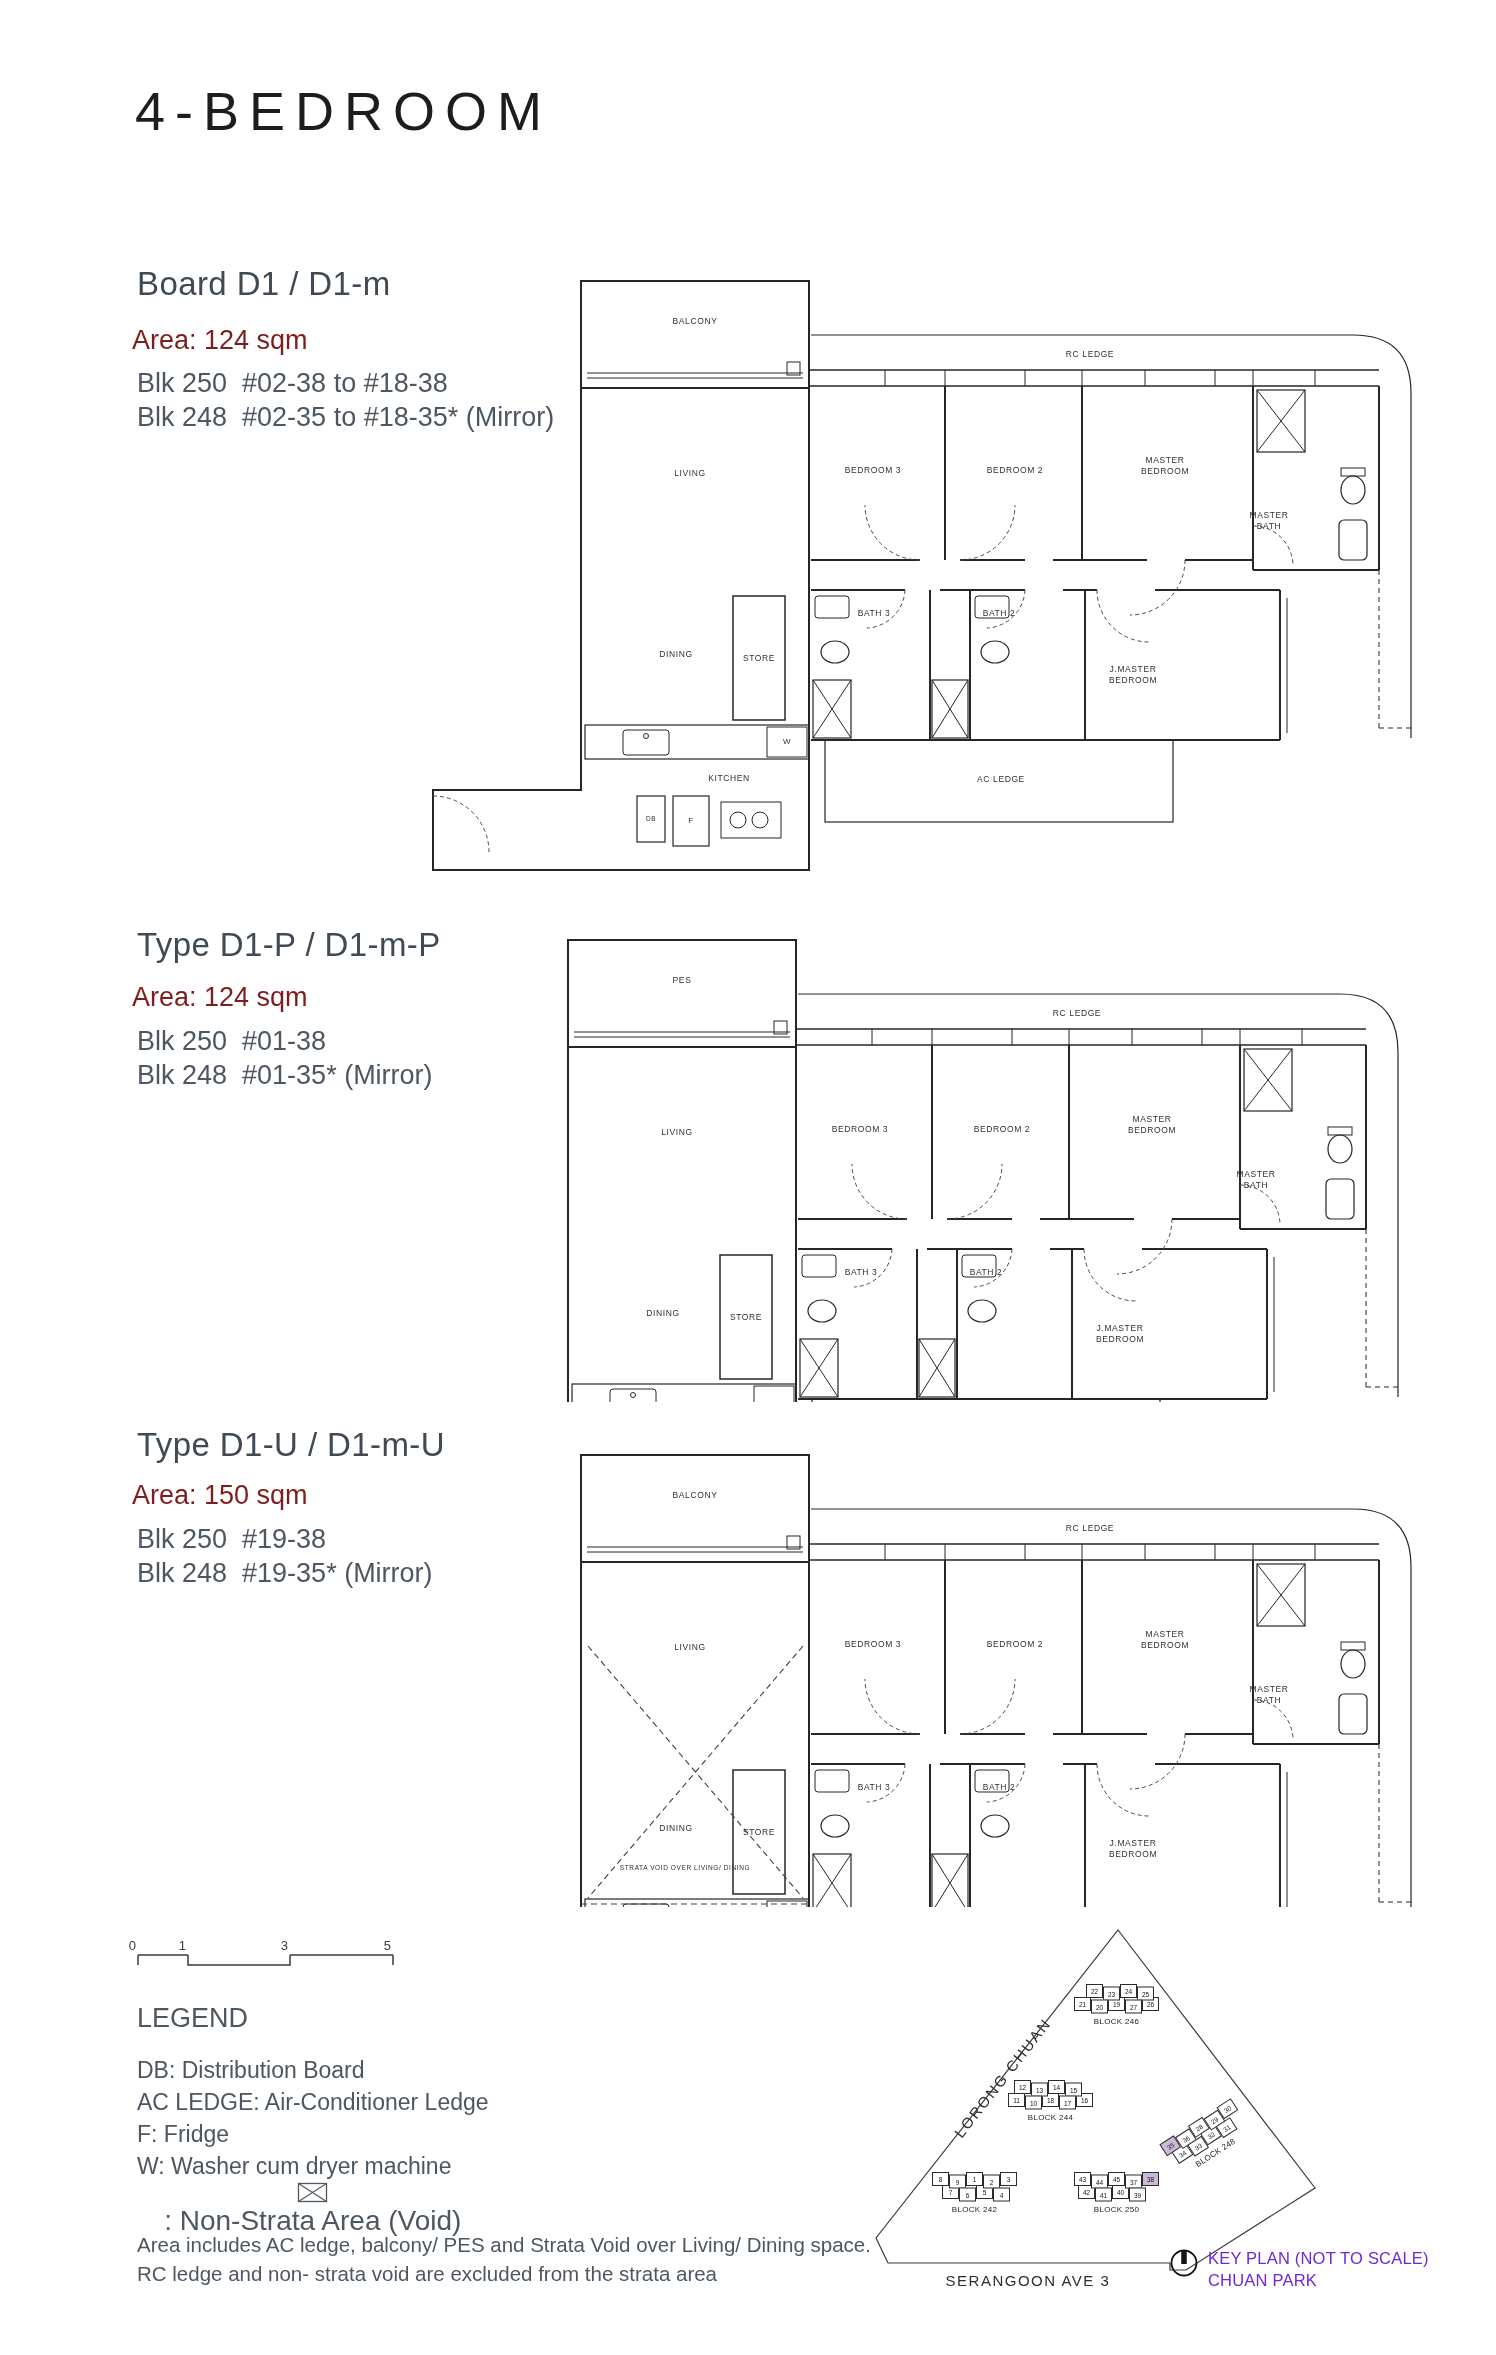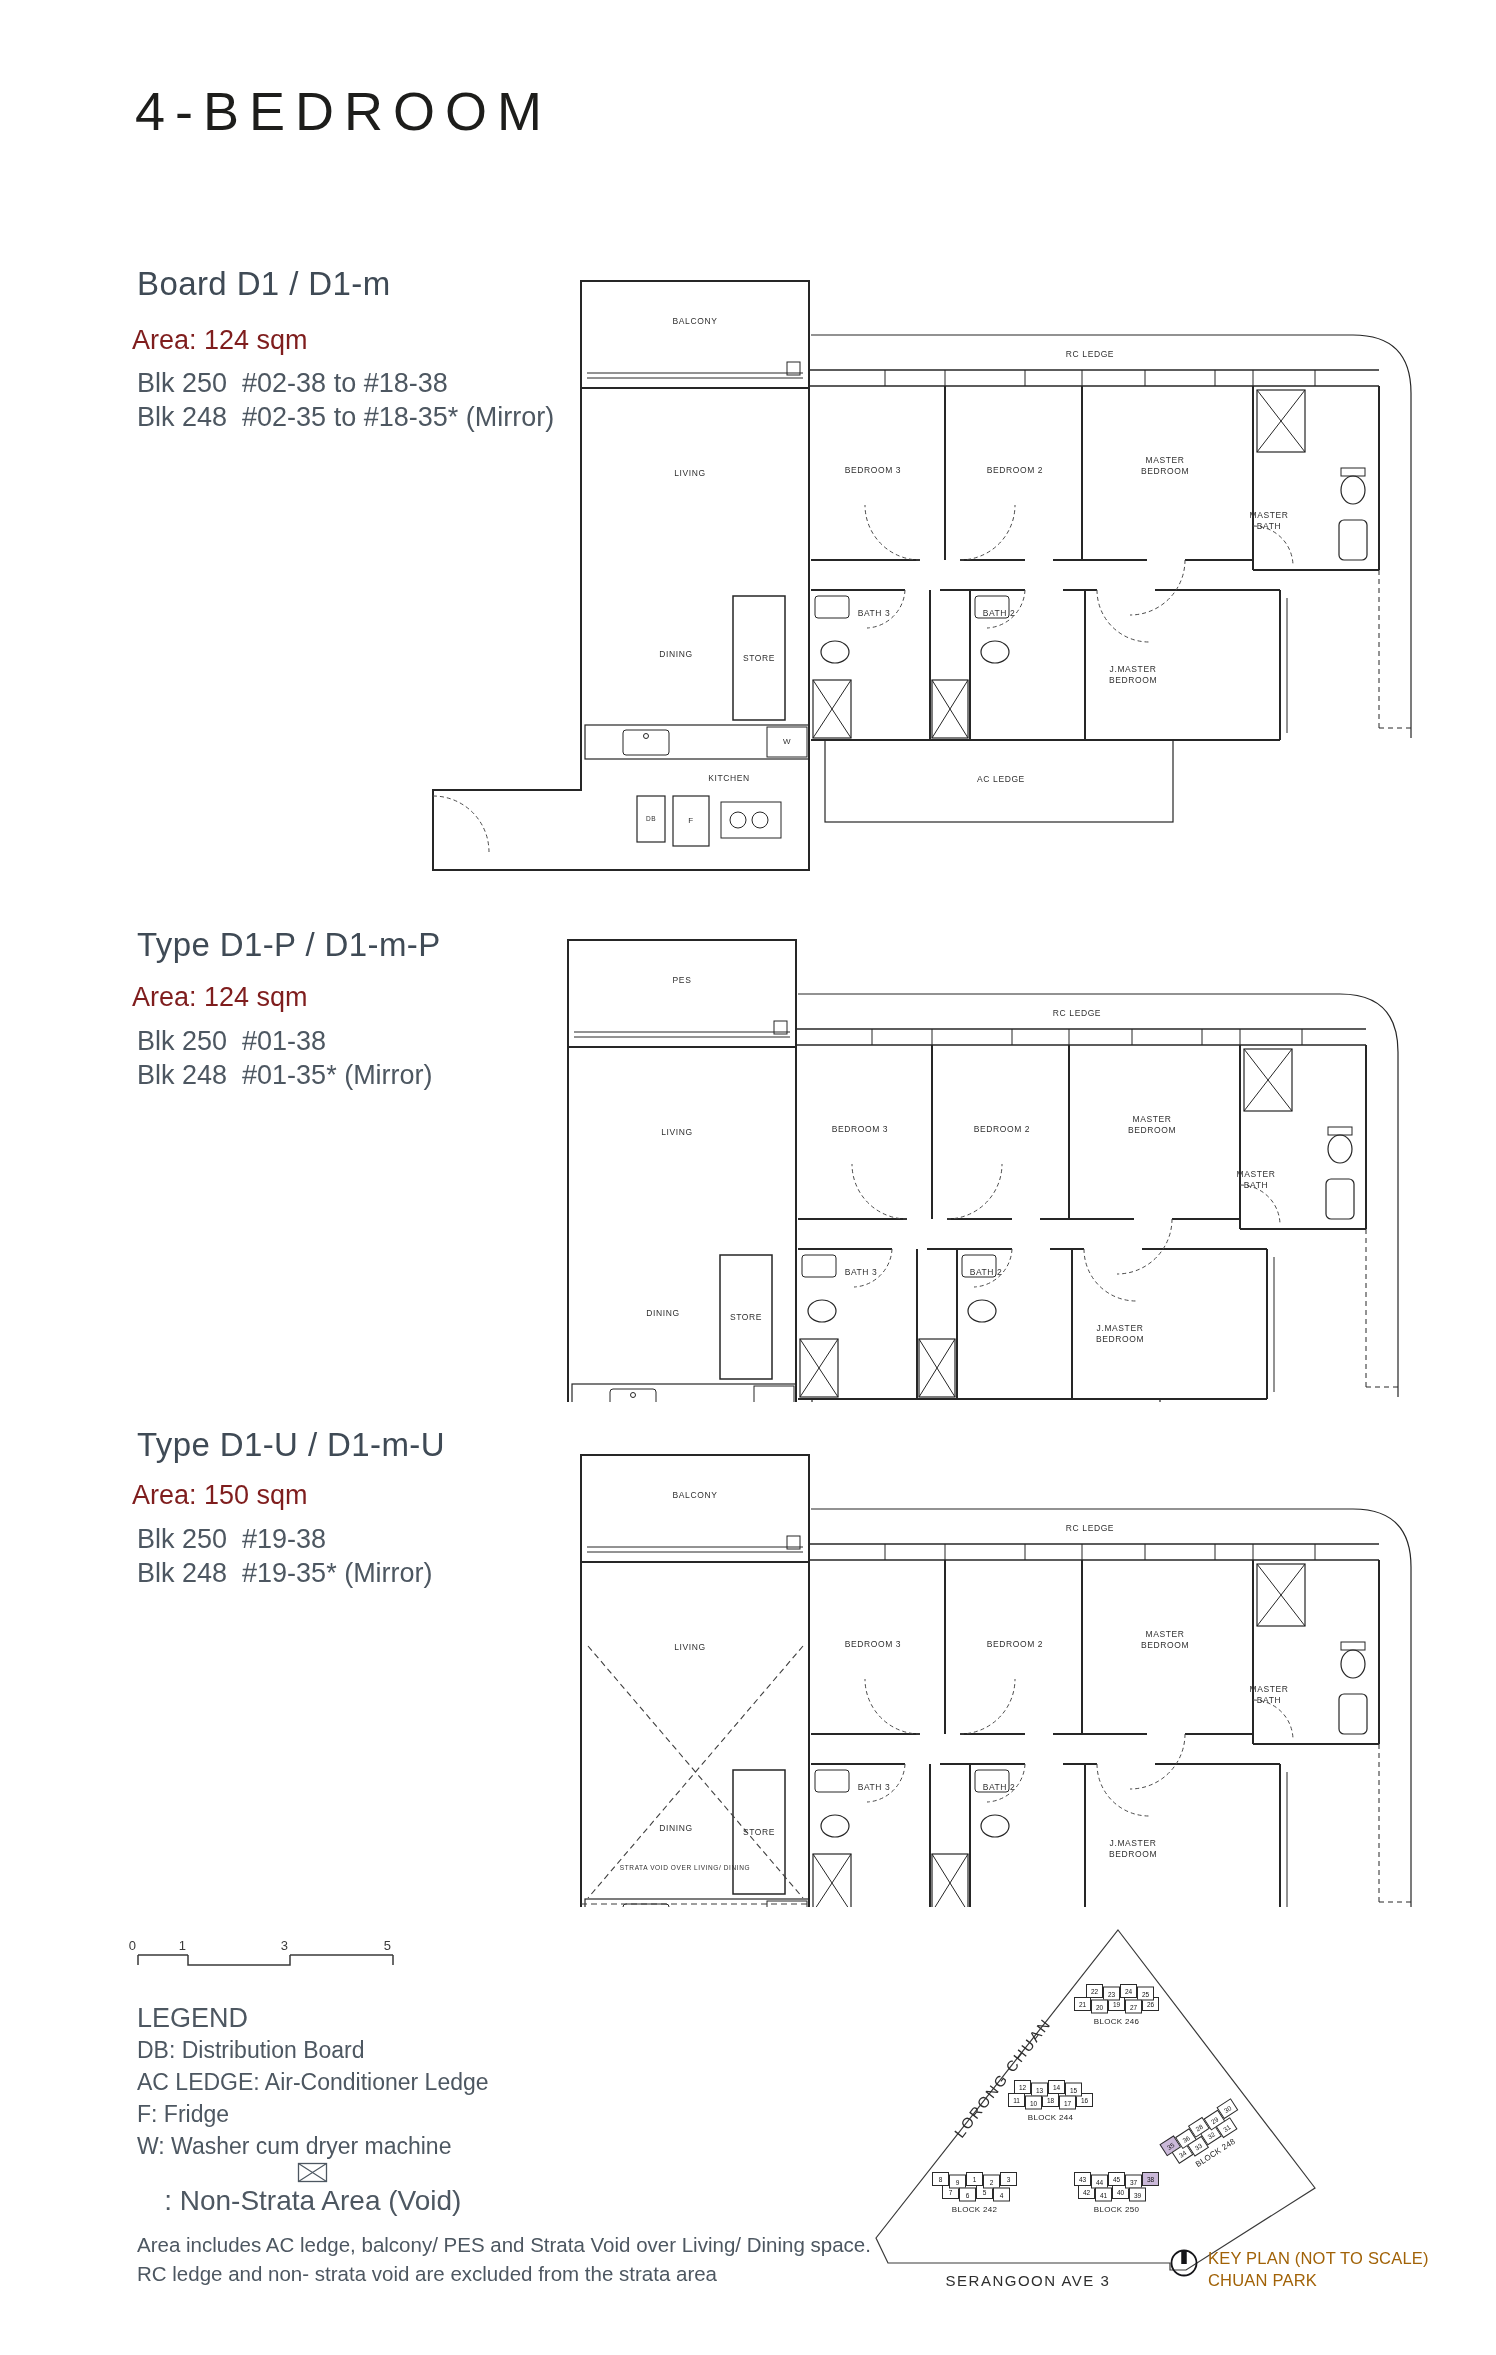--- a/index.html
+++ b/index.html
@@ -13,36 +13,36 @@
   .blk-line{white-space:pre-wrap;}
   .plan{position:absolute;}
   .plan svg{position:absolute;left:0;top:0;}
   .labels{position:absolute;inset:0;}
   .room-label{position:absolute;transform:translate(-50%,-50%);font-size:8.5px;letter-spacing:.6px;
         color:#2f2f2f;text-align:center;line-height:1.3;white-space:nowrap;}
   .room-label.wrapped{white-space:normal;}
   .scalebar{position:absolute;left:128px;top:1936px;}
   .scalebar text{font-size:13px;fill:#3a3a3a;font-family:"Liberation Sans",sans-serif;}
   .legend{position:absolute;left:137px;top:2003px;}
-  .legend-heading{font-size:27px;color:#4d5761;margin-bottom:0;}
+  .legend-heading{font-size:27px;color:#4d5761;margin-bottom:20px;}
   .legend-row{font-size:23px;color:#4d5761;line-height:32px;}
   .legend-void{display:flex;align-items:center;gap:2px;line-height:32px;font-size:28px;color:#4d5761;flex-direction:column;}
   .footnote{position:absolute;left:137px;top:2230px;font-size:20.5px;line-height:29px;color:#4d5761;}
   .keyplan{position:absolute;left:868px;top:1922px;width:626px;height:433px;}
   .keyplan svg.site{position:absolute;left:0;top:0;}
   .keyplan-clusters{position:absolute;inset:0;}
   .cluster{position:absolute;}
   .crow{display:flex;}
   .crow+.crow{margin-top:-1px;}
   .unit{width:17px;height:14px;box-sizing:border-box;border:1px solid #2b2b2b;background:#fff;
         font-size:6.5px;color:#111;display:flex;align-items:center;justify-content:center;}
   .unit:nth-child(even){transform:translateY(2.5px);}
   .cluster-name{font-size:8px;color:#1c1c1c;text-align:center;margin-top:6px;letter-spacing:.3px;}
   .kp-caption{position:absolute;left:300px;top:325px;display:flex;align-items:flex-start;gap:8px;}
-  .kp-caption .lines{font-size:16.5px;font-weight:500;color:#a16207;line-height:22px;letter-spacing:.2px;}
+  .kp-caption .lines{font-size:16.5px;font-weight:500;color:#6d28d9;line-height:22px;letter-spacing:.2px;}
   .road{font-size:15px;fill:#2e2e2e;letter-spacing:2px;font-family:"Liberation Sans",sans-serif;}
 </style>
 </head>
 <body>
 
 <svg width="0" height="0" style="position:absolute">
   <defs>
     <g id="plan-geom" fill="none" stroke="#262626">
 
       <rect x="196" y="3" width="228" height="107" stroke-width="2"></rect>

